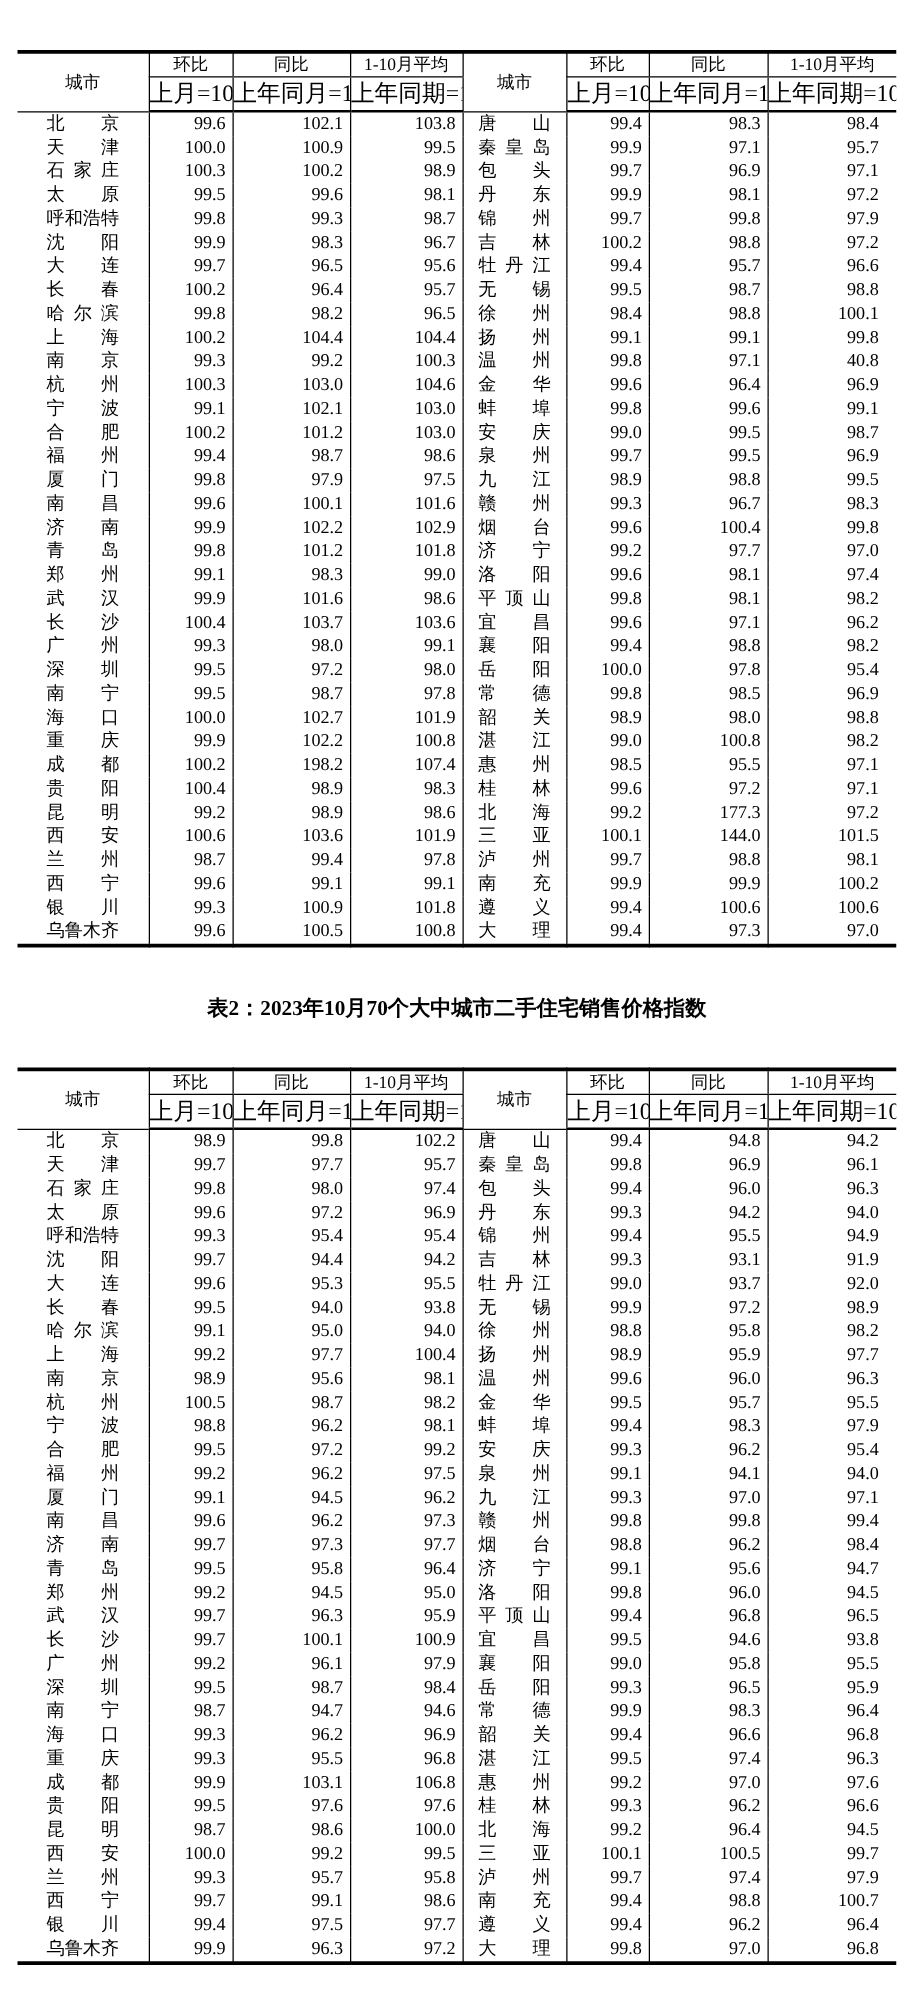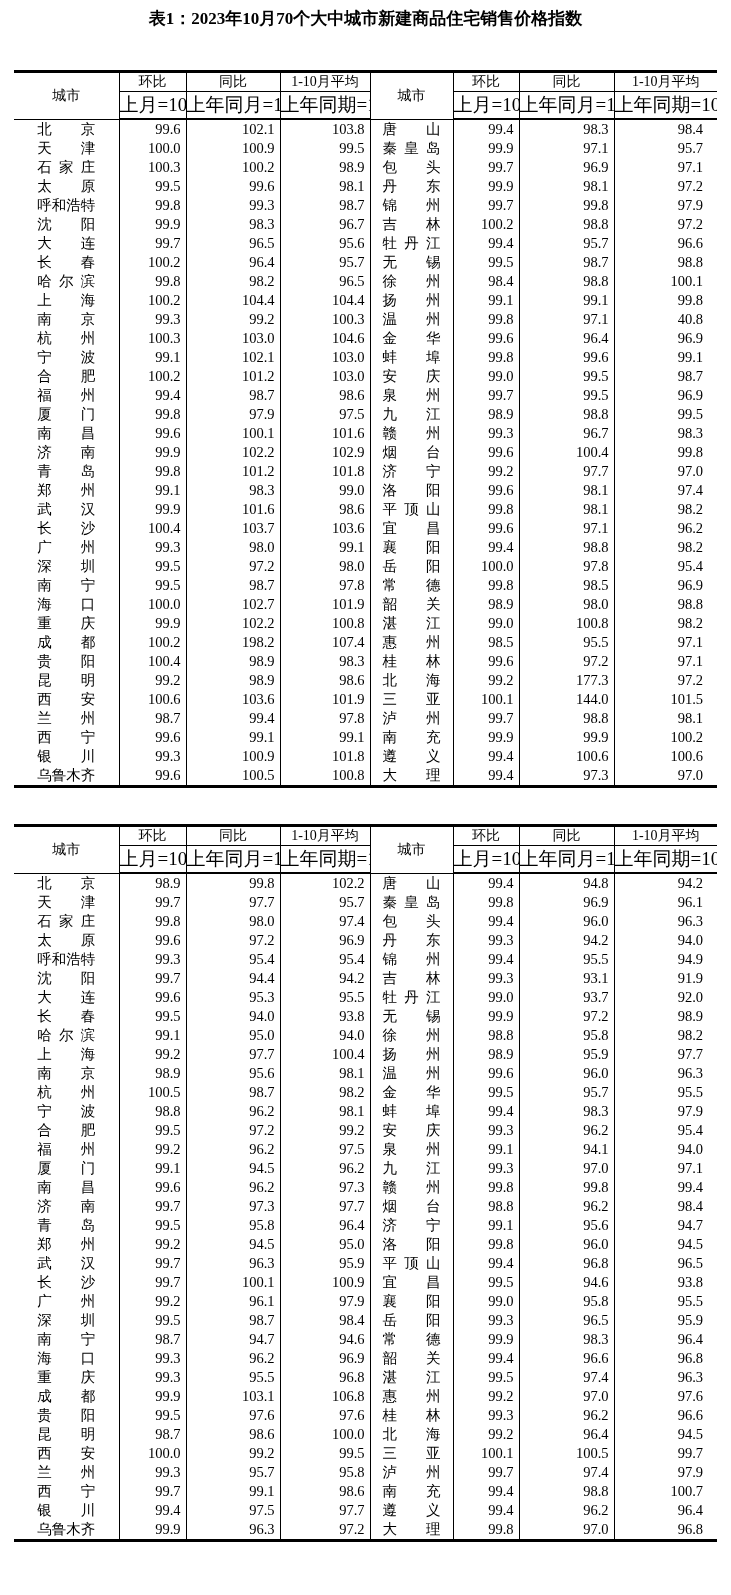--- a/index.html
+++ b/index.html
@@ -74,21 +74,20 @@
     width: 58px;
     text-align: justify;
     text-align-last: justify;
   }
 </style>
 </head>
 <body>
 
 <div class="page">
 
-  <div class="tbl-title title-1">表1：2023年10月70个大中城市新建商品住宅销售价格指数</div>
 
   <table class="idx-table t1">
     <colgroup>
       <col style="width:105px">
         <col style="width:67px">
         <col style="width:94px">
         <col style="width:90px">
       <col style="width:83px">
         <col style="width:66px">
         <col style="width:95px">
@@ -461,20 +460,21 @@
           <td class="c-num">100.5</td>
           <td class="c-num">100.8</td>
           <td class="c-city"><span class="city-name">大理</span></td>
           <td class="c-num">99.4</td>
           <td class="c-num">97.3</td>
           <td class="c-num c-num-last">97.0</td>
         </tr>
       </tbody>
   </table>
 
+  <div class="tbl-title title-2">表2：2023年10月70个大中城市二手住宅销售价格指数</div>
 
   <table class="idx-table t2">
     <colgroup>
       <col style="width:105px">
         <col style="width:67px">
         <col style="width:94px">
         <col style="width:90px">
       <col style="width:83px">
         <col style="width:66px">
         <col style="width:95px">

